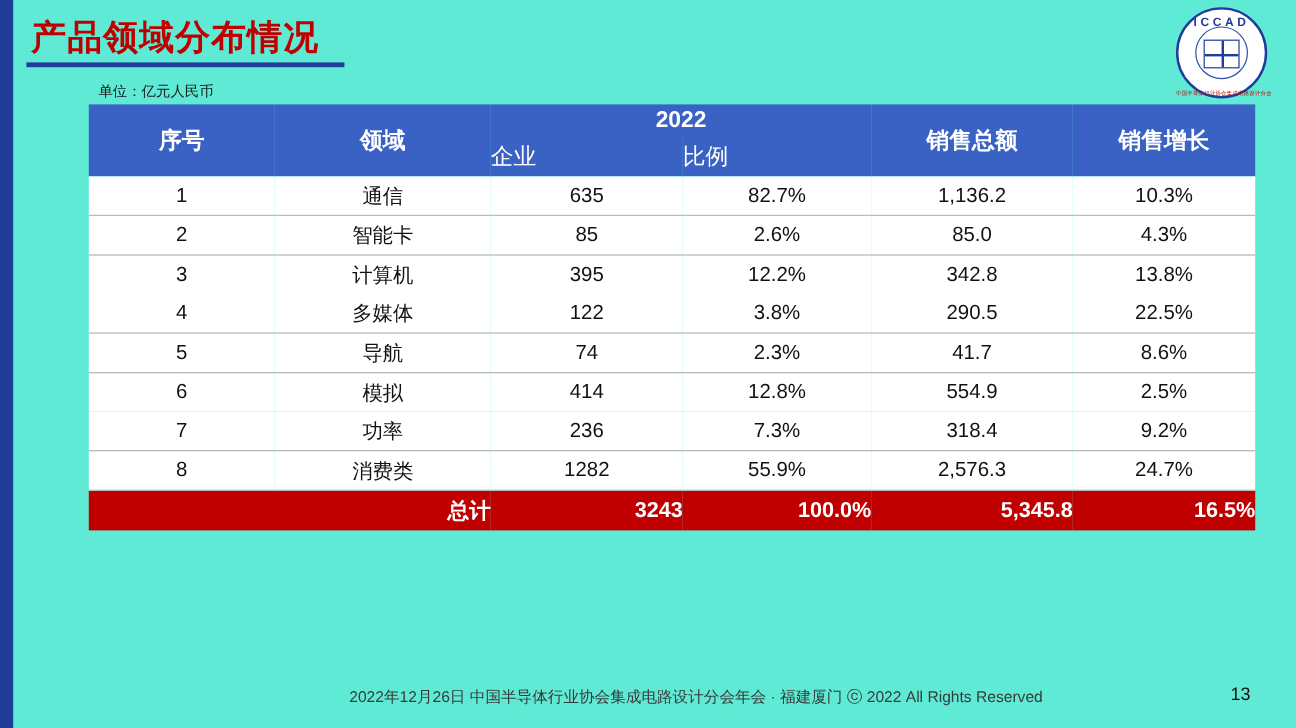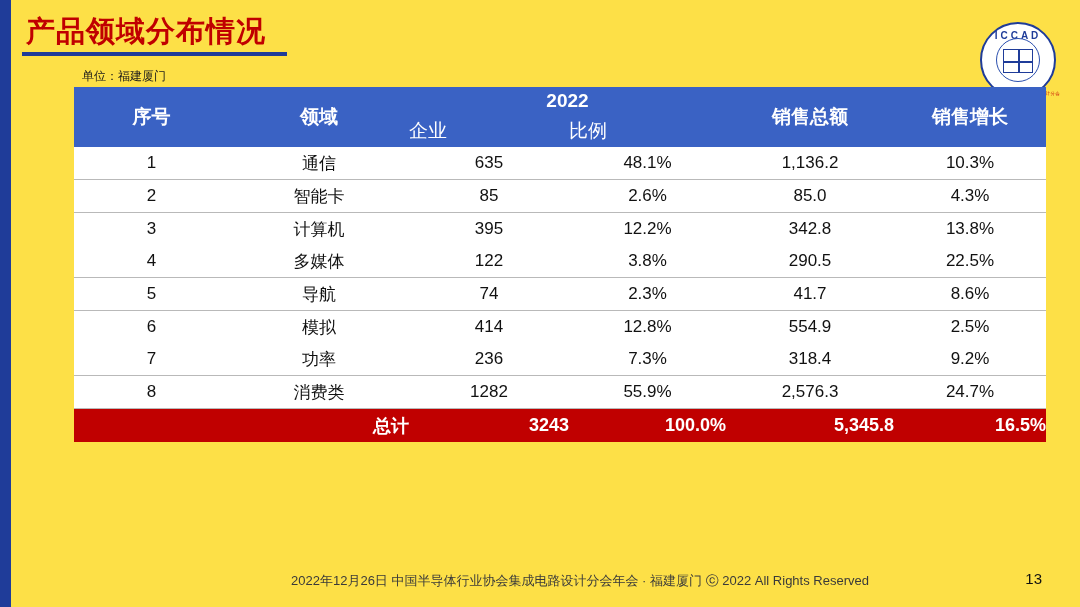--- a/index.html
+++ b/index.html
@@ -11,21 +11,21 @@
     height: 607px;
     background: #ffffff;
     font-family: "Liberation Sans", sans-serif;
     color: #1a1a1a;
     position: relative;
     overflow: hidden;
   }
   .slide {
     position: absolute;
     inset: 0;
-    background: #fde047;
+    background: #5eead4;
   }
   
   .left-bar {
     position: absolute;
     left: 0;
     top: 0;
     width: 11px;
     height: 607px;
     background: #1f3c99;
   }
@@ -48,21 +48,20 @@
     height: 4px;
     background: #1f3c99;
   }
   
   .logo {
     position: absolute;
     right: 22px;
     top: 6px;
     width: 78px;
     height: 78px;
-    margin-top: 16px;
   }
   .logo-circle {
     position: absolute;
     left: 0; top: 0;
     width: 76px; height: 76px;
     border-radius: 50%;
     border: 2px solid #1f3c99;
     background: #ffffff;
     box-sizing: border-box;
   }
@@ -223,21 +222,21 @@
 
   <div class="logo">
     <div class="logo-circle"></div>
     <div class="logo-text-top">ICCAD</div>
     <div class="logo-inner">
       <div class="logo-grid"></div>
     </div>
     <div class="logo-text-bottom">中国半导体行业协会集成电路设计分会</div>
   </div>
 
-  <div class="unit-label">单位：福建厦门</div>
+  <div class="unit-label">单位：亿元人民币</div>
 
   <table class="tbl">
     <colgroup>
       <col style="width:155px">
       <col style="width:180px">
       <col style="width:160px">
       <col style="width:157px">
       <col style="width:168px">
       <col style="width:152px">
     </colgroup>
@@ -251,21 +250,21 @@
       </tr>
       <tr>
         <td class="hdr-sub">企业</td>
         <td class="hdr-sub">比例</td>
       </tr>
 
       <tr class="row-sep">
         <td class="data-cell">1</td>
         <td class="data-cell">通信</td>
         <td class="data-cell">635</td>
-        <td class="data-cell">48.1%</td>
+        <td class="data-cell">82.7%</td>
         <td class="data-cell">1,136.2</td>
         <td class="data-cell">10.3%</td>
       </tr>
       <tr class="row-sep">
         <td class="data-cell">2</td>
         <td class="data-cell">智能卡</td>
         <td class="data-cell">85</td>
         <td class="data-cell">2.6%</td>
         <td class="data-cell">85.0</td>
         <td class="data-cell">4.3%</td>

